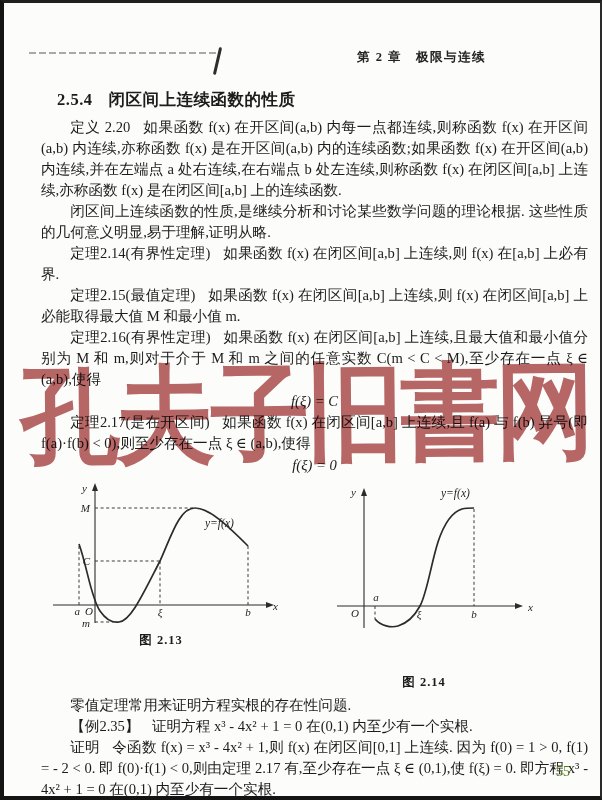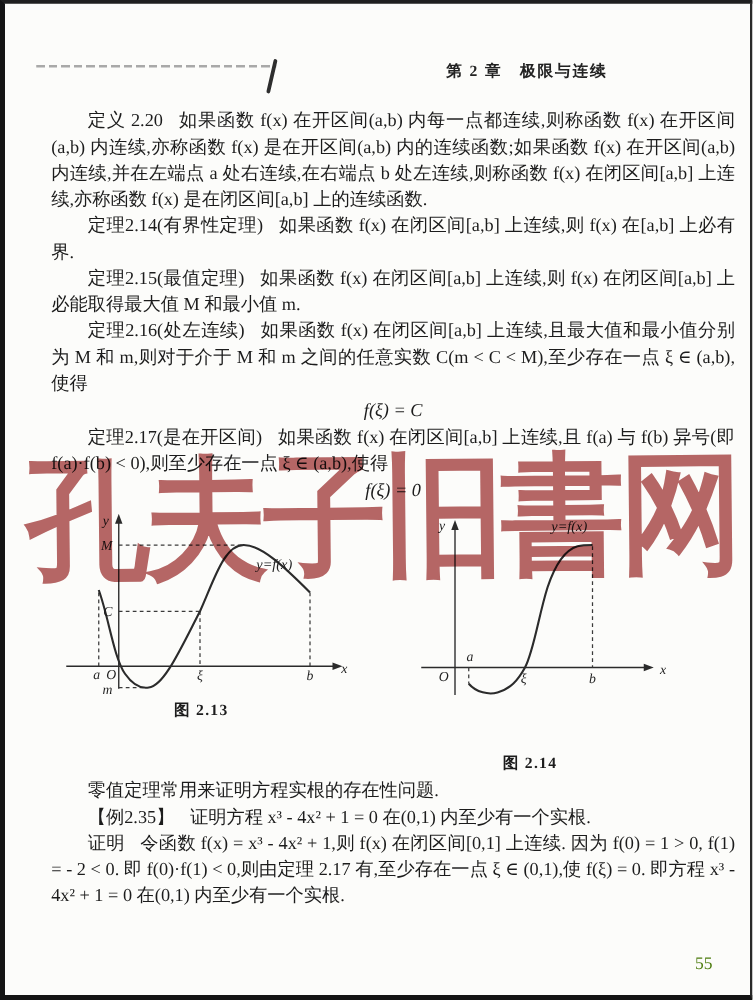--- a/index.html
+++ b/index.html
@@ -73,36 +73,42 @@
 
   <div class="running-head">
     <span class="chap">第 2 章</span><span>极限与连续</span>
   </div>
 
   <div class="artifact-line"></div>
   <div class="artifact-slash"></div>
 
   <div class="content">
 
+    <div class="section-heading">
+      <span class="num">2.5.4</span><span>闭区间上连续函数的性质</span>
+    </div>
 
     <p class="para">
       <span class="lead">定义 2.20</span><span>如果函数 f(x) 在开区间(a,b) 内每一点都连续,则称函数 f(x) 在开区间(a,b) 内连续,亦称函数 f(x) 是在开区间(a,b) 内的连续函数;如果函数 f(x) 在开区间(a,b) 内连续,并在左端点 a 处右连续,在右端点 b 处左连续,则称函数 f(x) 在闭区间[a,b] 上连续,亦称函数 f(x) 是在闭区间[a,b] 上的连续函数.</span>
     </p>
 
+    <p class="para">
+      <span>闭区间上连续函数的性质,是继续分析和讨论某些数学问题的理论根据. 这些性质的几何意义明显,易于理解,证明从略.</span>
+    </p>
 
     <p class="para">
       <span class="lead">定理2.14(有界性定理)</span><span>如果函数 f(x) 在闭区间[a,b] 上连续,则 f(x) 在[a,b] 上必有界.</span>
     </p>
 
     <p class="para">
       <span class="lead">定理2.15(最值定理)</span><span>如果函数 f(x) 在闭区间[a,b] 上连续,则 f(x) 在闭区间[a,b] 上必能取得最大值 M 和最小值 m.</span>
     </p>
 
     <p class="para">
-      <span class="lead">定理2.16(处左连续)</span><span>如果函数 f(x) 在闭区间[a,b] 上连续,且最大值和最小值分别为 M 和 m,则对于介于 M 和 m 之间的任意实数 C(m &lt; C &lt; M),至少存在一点 ξ ∈ (a,b),使得</span>
+      <span class="lead">定理2.16(有界性定理)</span><span>如果函数 f(x) 在闭区间[a,b] 上连续,且最大值和最小值分别为 M 和 m,则对于介于 M 和 m 之间的任意实数 C(m &lt; C &lt; M),至少存在一点 ξ ∈ (a,b),使得</span>
     </p>
 
     <div class="formula">f(ξ) = C</div>
 
 
     <p class="para">
       <span class="lead">定理2.17(是在开区间)</span><span>如果函数 f(x) 在闭区间[a,b] 上连续,且 f(a) 与 f(b) 异号(即 f(a)·f(b) &lt; 0),则至少存在一点 ξ ∈ (a,b),使得</span>
     </p>
 
     <div class="formula">f(ξ) = 0</div>

